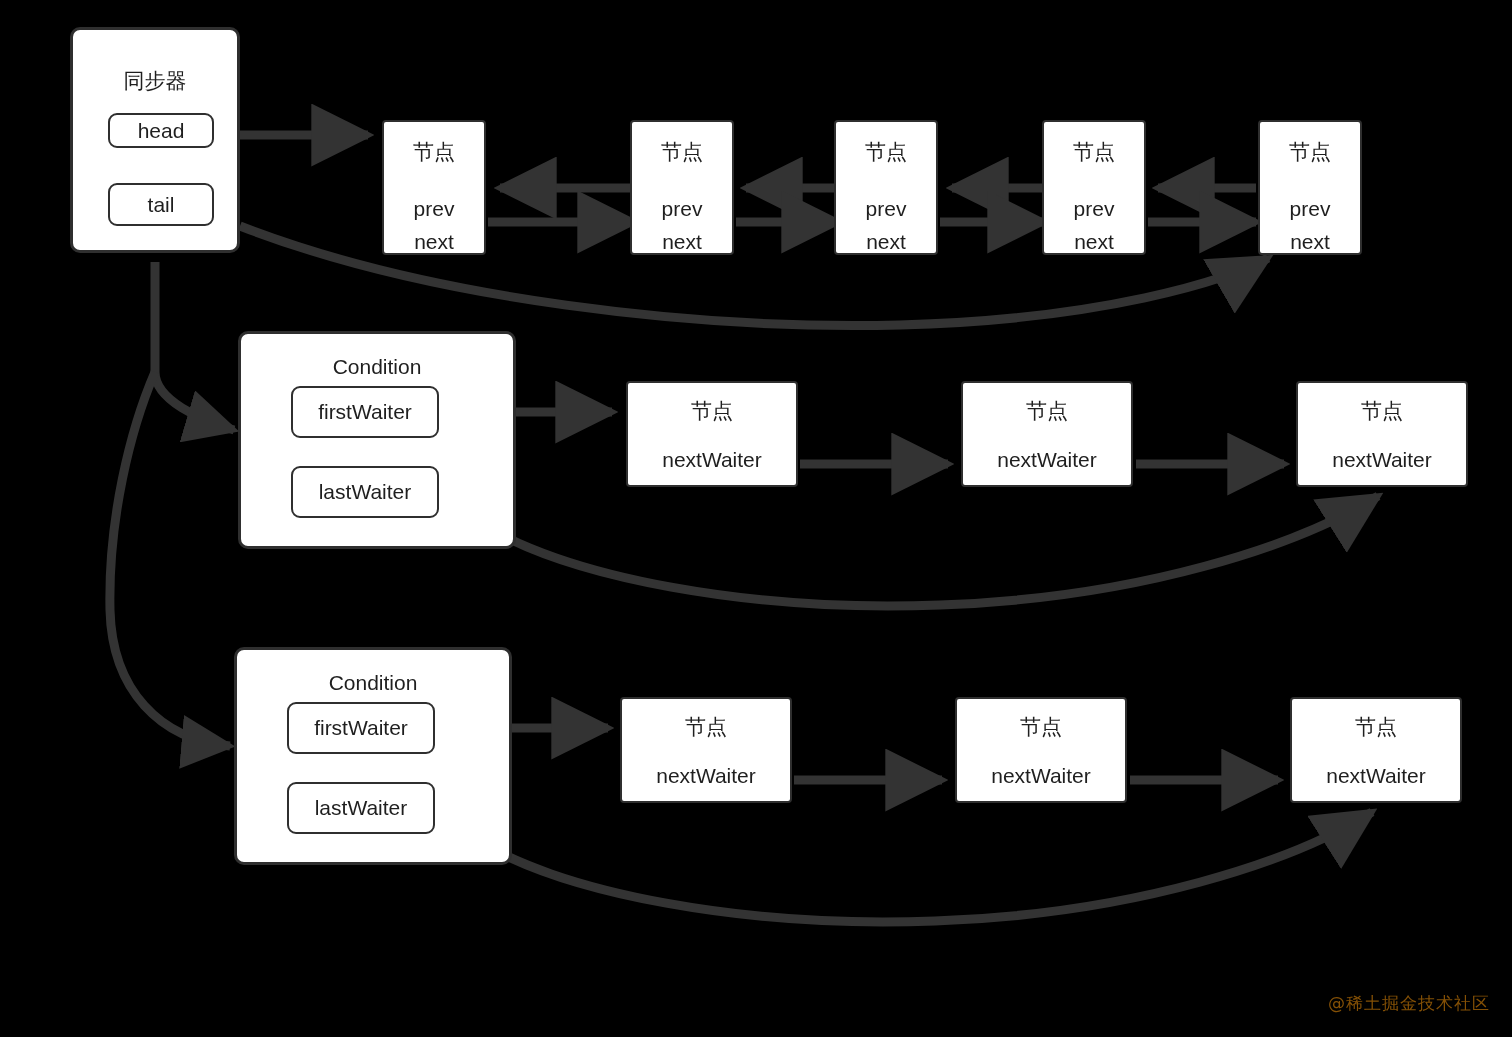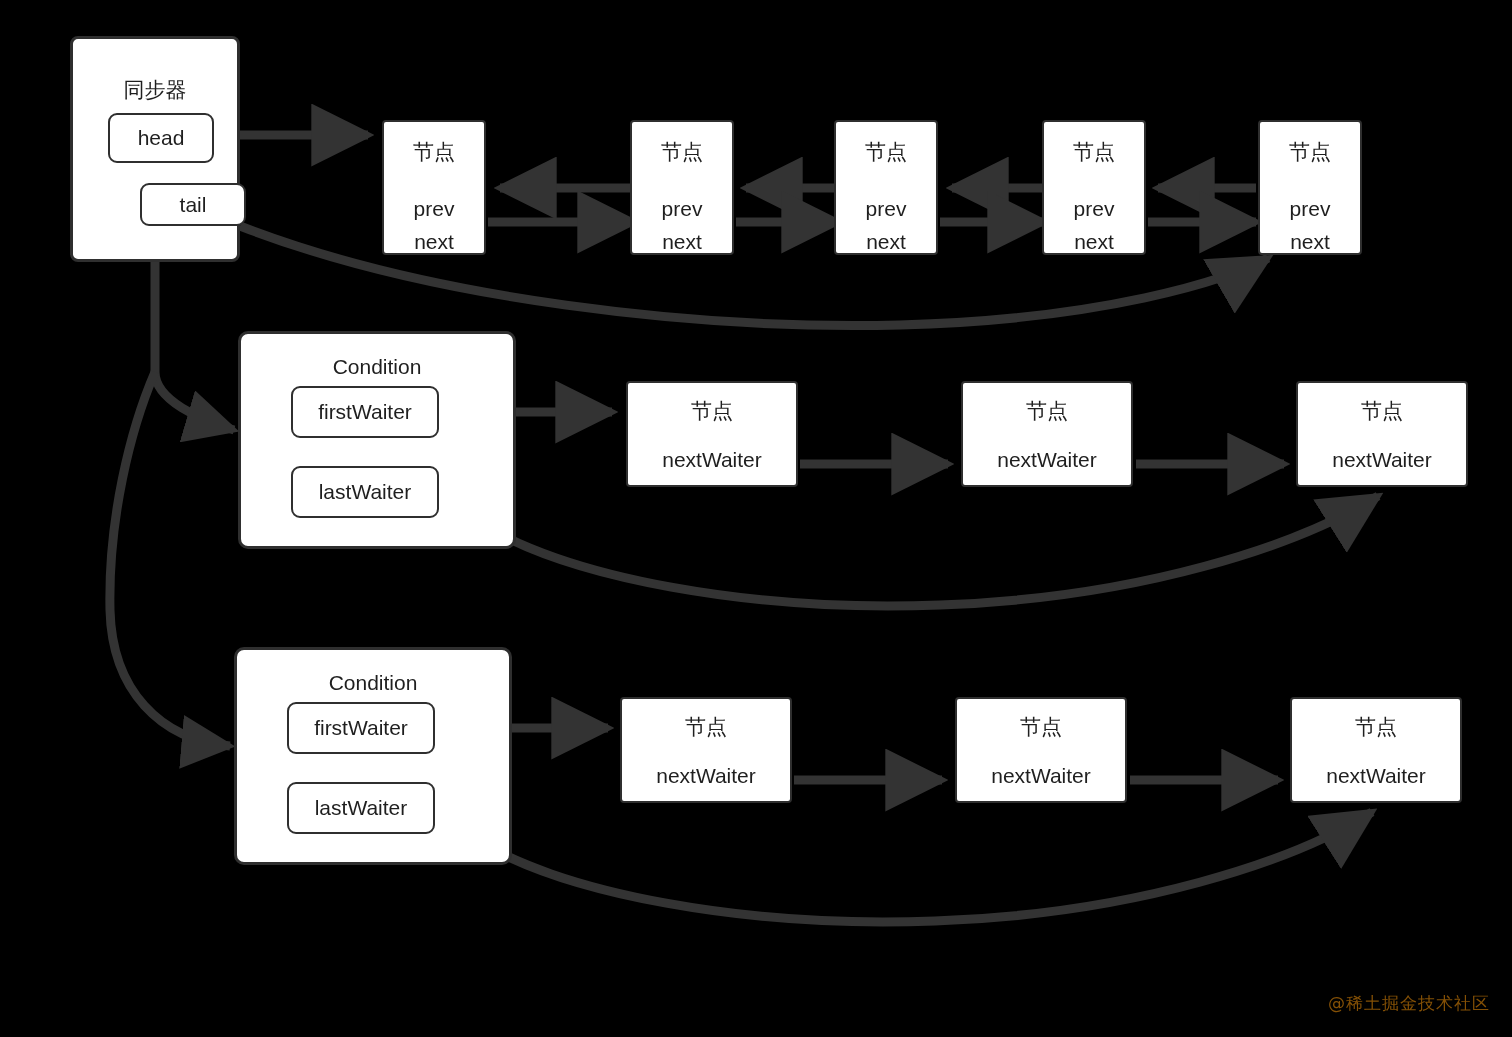--- a/index.html
+++ b/index.html
@@ -58,24 +58,24 @@
     box-sizing: border-box;
     display: flex;
     align-items: center;
     justify-content: center;
     font-size: 21px;
     color: #1f1f1f;
     white-space: nowrap;
     z-index: 6;
   }
   
-  #sync-box { left: 70px; top: 36px; width: 170px; height: 226px; border-radius: 8px; }
+  #sync-box { left: 70px; top: 27px; width: 170px; height: 226px; }
   #sync-box .box-title { margin-top: 40px; }
-  #sync-head { left: 108px; top: 113px; width: 106px; height: 50px; }
-  #sync-tail { left: 108px; top: 183px; width: 106px; height: 43px; margin-left: 32px; }
+  #sync-head { left: 108px; top: 113px; width: 106px; height: 35px; }
+  #sync-tail { left: 108px; top: 183px; width: 106px; height: 43px; }
 
   
   .aqs-node { width: 104px; height: 135px; top: 120px; }
   .aqs-node .box-title { margin-top: 19px; }
   .aqs-node .field-label { margin-top: 36px; }
   .aqs-node .field-label.second { margin-top: 12px; }
 
   
   .cond-box { width: 278px; height: 218px; align-items: center; }
   .cond-box .box-title { margin-top: 22px; }

